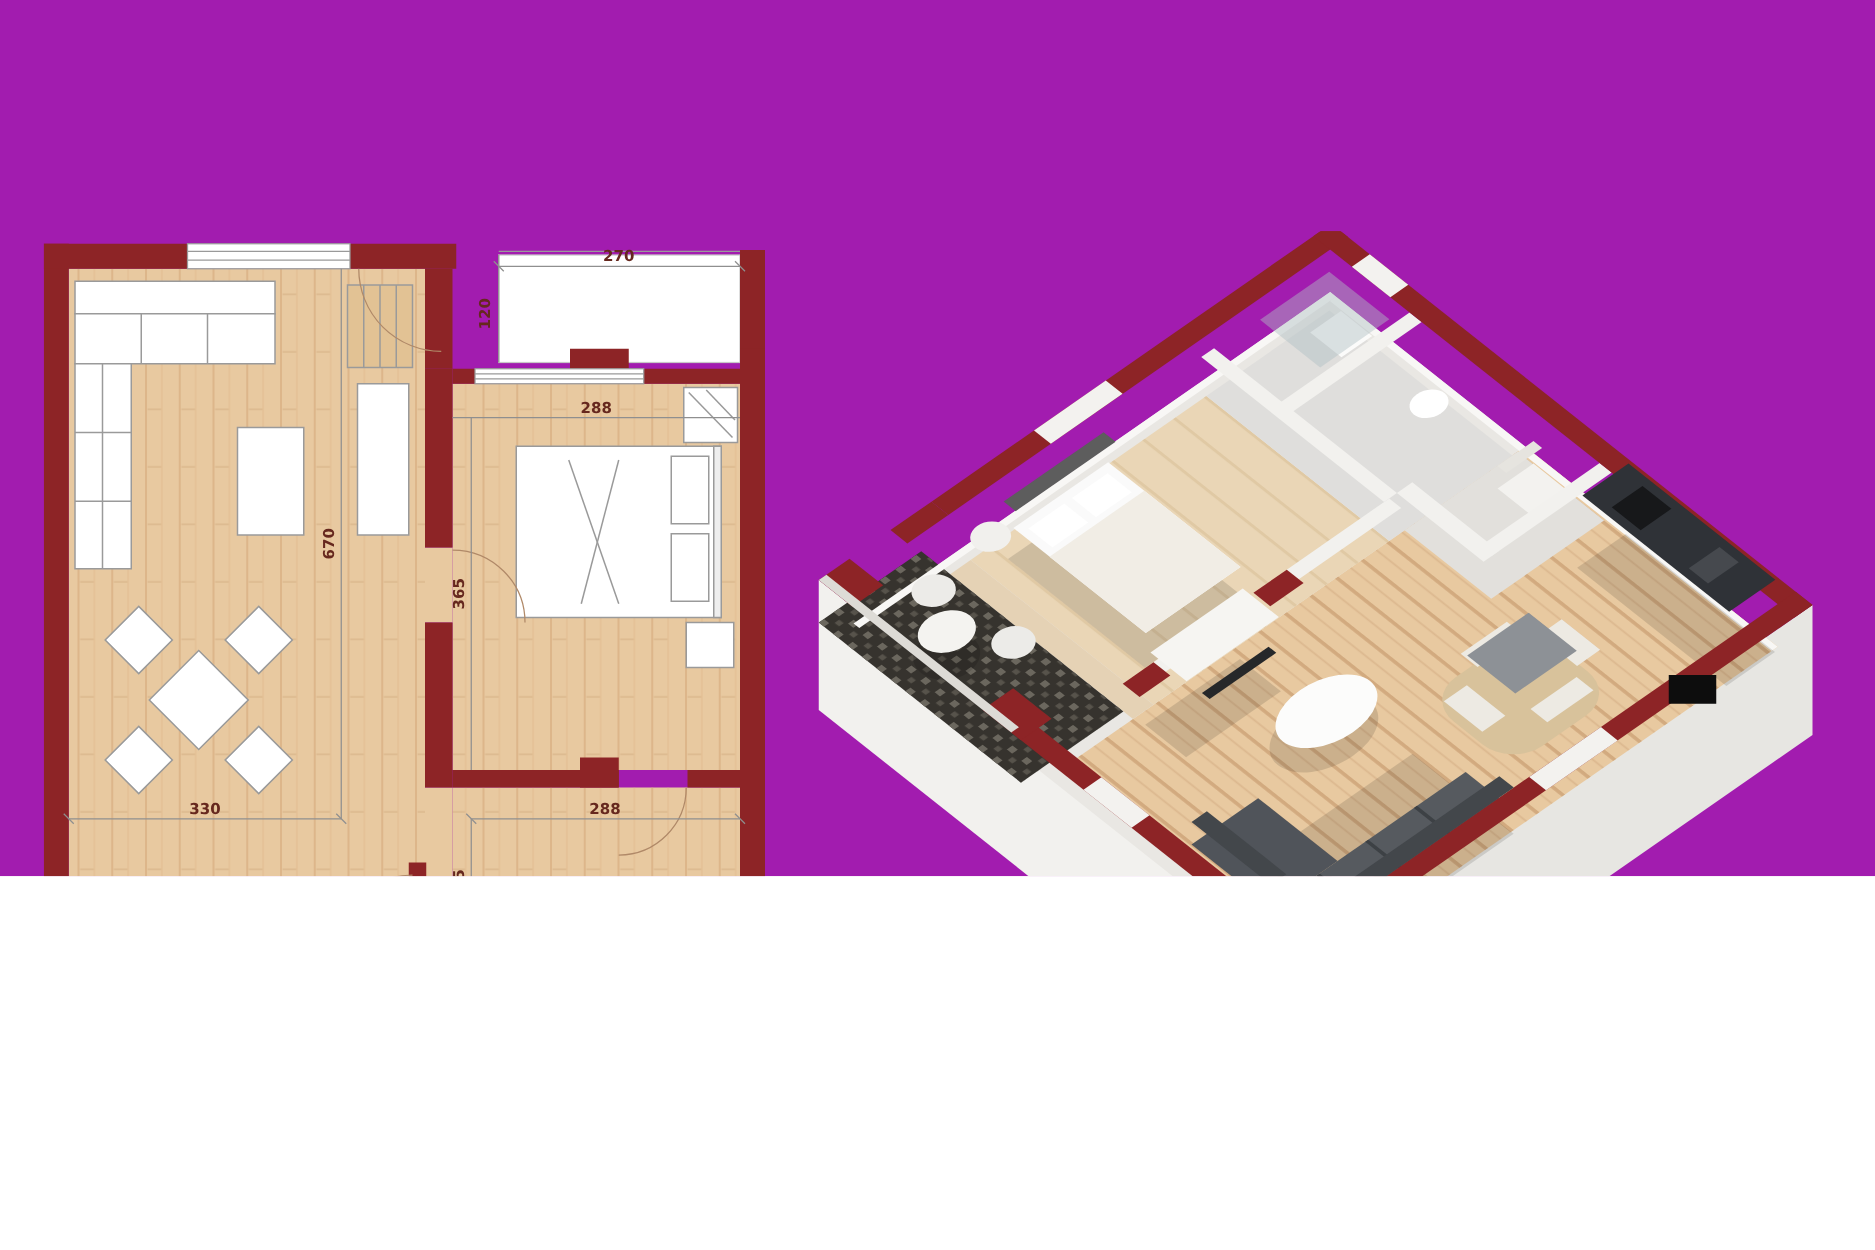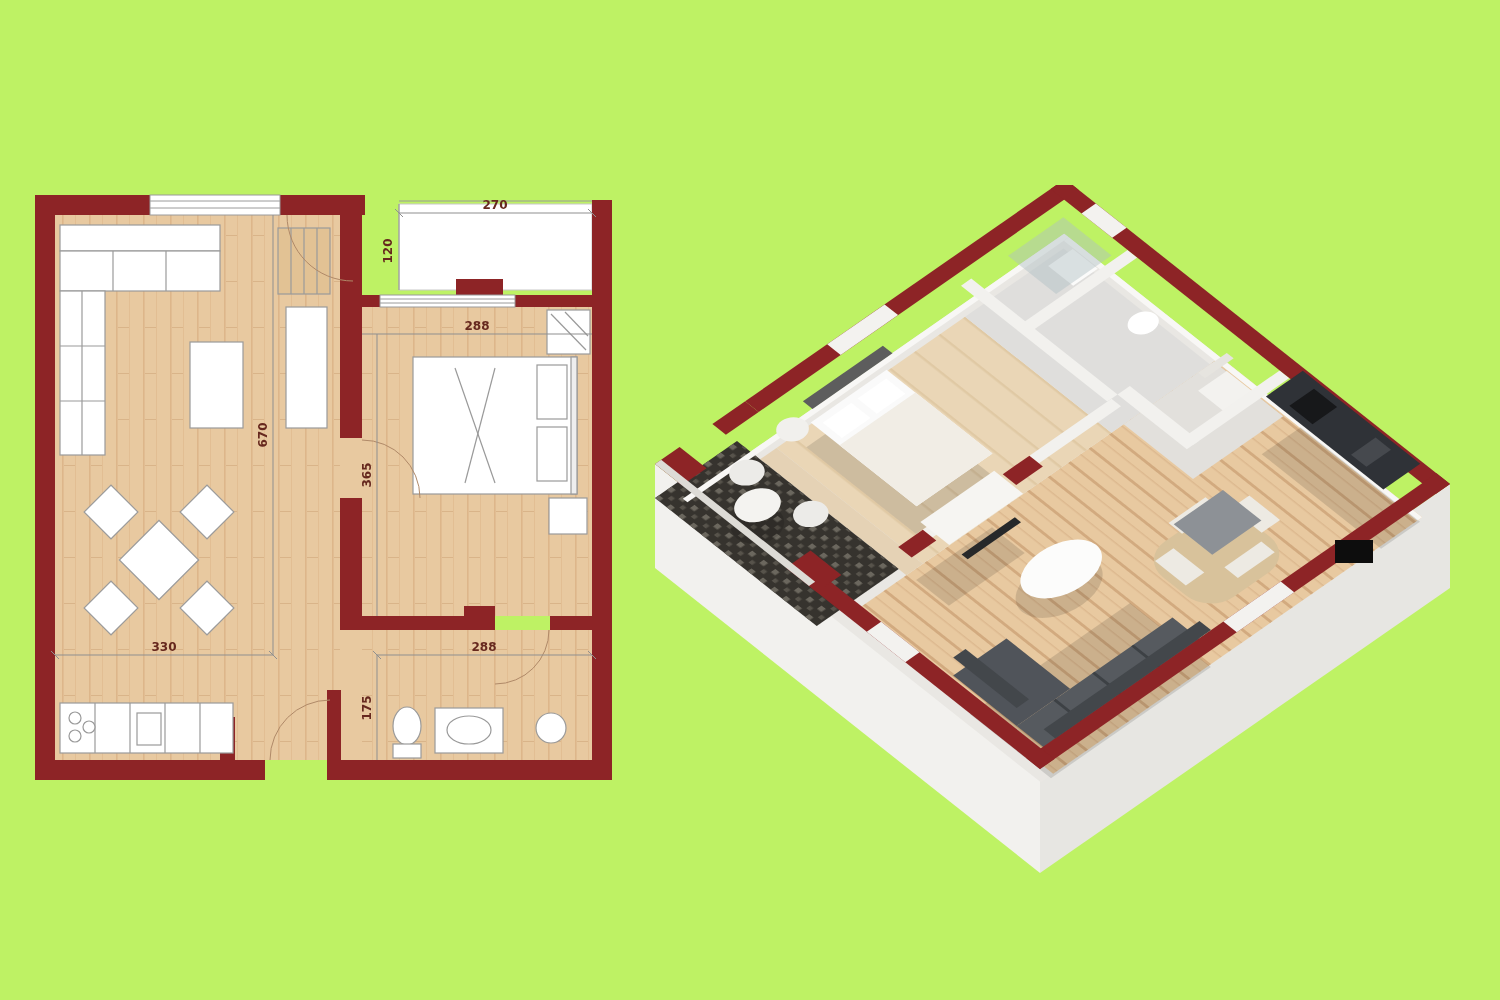--- a/index.html
+++ b/index.html
@@ -1,16 +1,16 @@
 <!DOCTYPE html>
 <html><head>
 <meta charset="utf-8">
 <style>
   html,body{margin:0;padding:0;background:#ffffff;}
-  .canvas{position:relative;width:1500px;height:1000px;background:#bef264;overflow:hidden;
+  .canvas{position:relative;width:1500px;height:701px;background:#a21caf;overflow:hidden;
           font-family:"DejaVu Sans", sans-serif;}
   svg{position:absolute;display:block;}
   #plan2d{left:35px;top:168px;}
   #render3d{left:635px;top:185px;}
   text{font-family:"DejaVu Sans", sans-serif;font-weight:bold;}
 </style>
 </head>
 <body>
 
 <div class="canvas">

